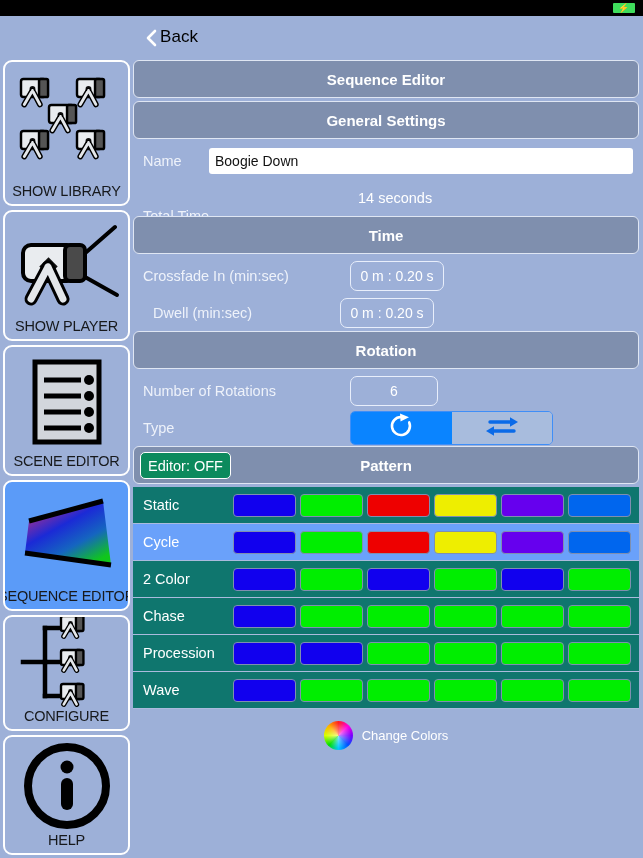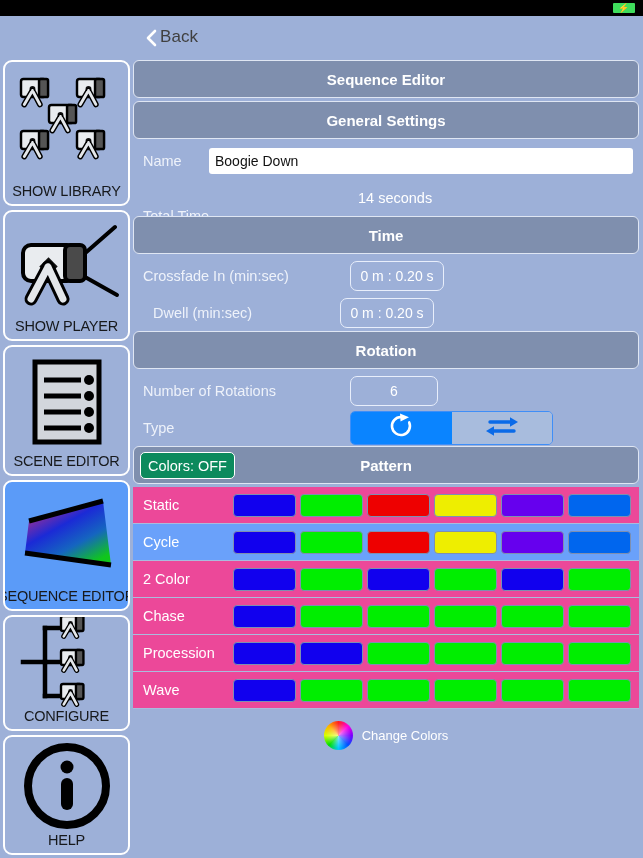--- a/index.html
+++ b/index.html
@@ -29,21 +29,21 @@
   }
   .back-btn {
     display: flex; align-items: center; gap: 2px;
     margin-left: 144px; cursor: pointer;
   }
   .chev {
     width: 14px; height: 18px; position: relative;
   }
   .chev svg { display: block; }
   .back-label {
-    color: #404040; font-size: 17px; letter-spacing: 0.1px;
+    color: #000000; font-size: 17px; letter-spacing: 0.1px;
   }
 
   
   .body-wrap { display: flex; height: 800px; }
 
   
   .sidebar {
     width: 133px; flex: 0 0 133px;
     background: #9db0d8;
     padding: 2px 3px 0 3px;
@@ -135,21 +135,21 @@
     background: #0c8a5d; border: 1px solid #ffffff; border-radius: 5px;
     color: #ffffff; font-size: 14.5px; line-height: 26px; font-weight: normal;
     cursor: pointer;
   }
 
   
   .pat-row {
     display: flex; align-items: center;
     height: 37px; padding-left: 10px;
     border-bottom: 1px solid #aabbdd;
-    background: #ec4899;
+    background: #0f766e;
     cursor: pointer;
   }
   .pat-row.selected { background: #6aa1fa; }
   .pat-name {
     width: 90px; color: #ffffff; font-size: 14.5px;
   }
   .swatches { display: flex; gap: 4px; flex: 1 1 auto; padding-right: 8px; }
   .sw {
     flex: 1 1 0; height: 23px; border-radius: 4px; border: 1px solid #7e8fb0;
   }
@@ -399,21 +399,21 @@
                   <line x1="8" y1="18" x2="29" y2="18"></line>
                   <polygon points="9,13.2 1,18 9,22.8" stroke="none"></polygon>
                 </g>
               </svg>
             </span>
           </div>
         </div>
       </div>
 
       <div class="section-head">
-        <span class="preview-badge">Colors: OFF</span>
+        <span class="preview-badge">Editor: OFF</span>
         <span>Pattern</span>
       </div>
 
       <div>
 
         <div class="pat-row">
           <span class="pat-name">Static</span>
           <span class="swatches">
               <span class="sw" style="background: rgb(17, 0, 238);"></span>
               <span class="sw" style="background: rgb(0, 238, 0);"></span>

